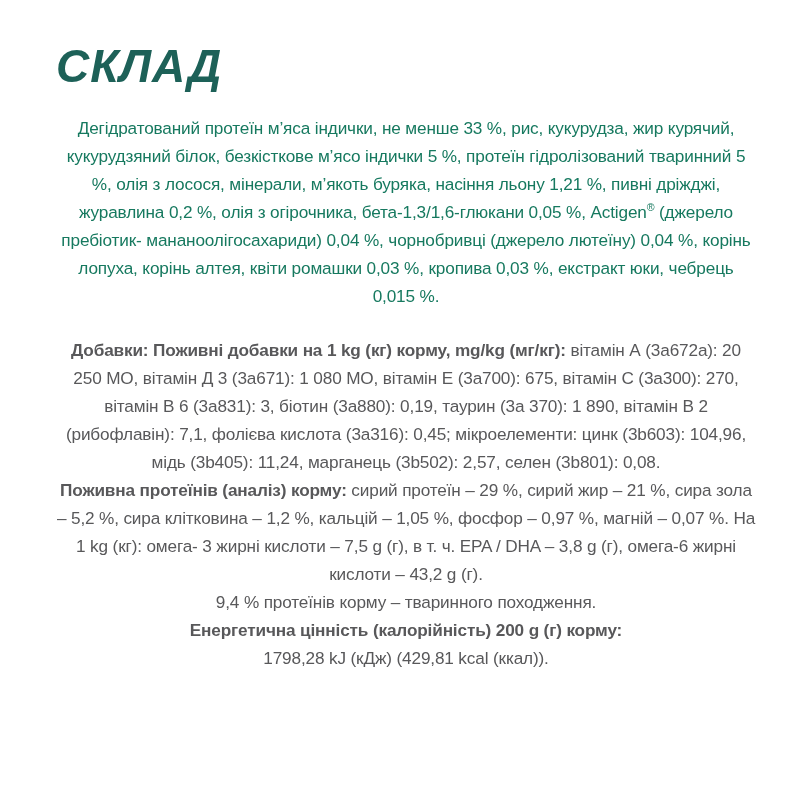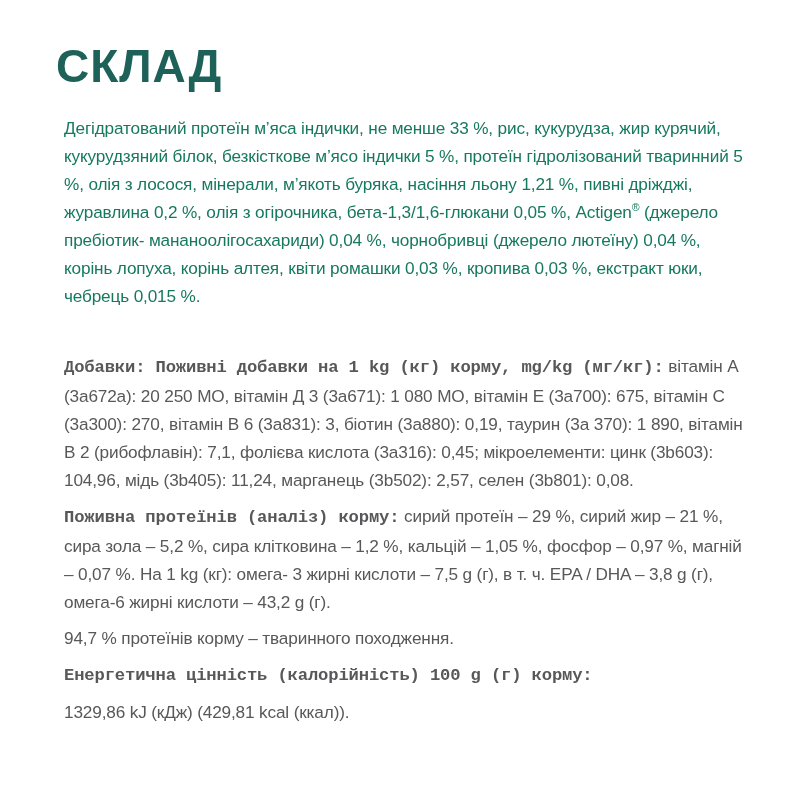--- a/index.html
+++ b/index.html
@@ -33,20 +33,21 @@
   }
 
   .page-title {
     font-size: 46px;
     line-height: 52px;
     font-weight: bold;
     letter-spacing: 1px;
     color: #1d6158;
     margin: 0 0 22px 0;
     white-space: nowrap;
+    font-style: italic;
   }
 
   .ingredients-block {
     color: #16795f;
     font-size: 17.2px;
     line-height: 28px;
     letter-spacing: -0.15px;
     margin: 0 0 0 0;
     text-align: left;
     width: 700px;
@@ -58,27 +59,26 @@
 
   .analysis-block {
     color: #58585a;
     font-size: 17.2px;
     line-height: 28px;
     letter-spacing: -0.15px;
     width: 700px;
   }
 
   .analysis-para {
-    margin: 8px;
-    text-align: left;
+    margin: 0;
+    text-align: center;
   }
 
   .lead {
     font-weight: bold;
-    font-family: Liberation Mono, monospace;
   }
 
   sup.reg {
     font-size: 0.62em;
     vertical-align: super;
     line-height: 0;
   }
 </style>
 </head>
 <body>
@@ -94,22 +94,22 @@
     </div>
 
     <div class="spacer-block"></div>
 
     <div class="analysis-block">
 
       <p class="analysis-para"><span class="lead">Добавки: Поживні добавки на 1 kg (кг) корму, mg/kg (мг/кг):</span><span> вітамін А (3а672а): 20 250 МО, вітамін Д 3 (3а671): 1 080 МО, вітамін Е (3а700): 675, вітамін С (3а300): 270, вітамін В 6 (3а831): 3, біотин (3а880): 0,19, таурин (3а 370): 1 890, вітамін В 2 (рибофлавін): 7,1, фолієва кислота (3а316): 0,45; мікроелементи: цинк (3b603): 104,96, мідь (3b405): 11,24, марганець (3b502): 2,57, селен (3b801): 0,08.</span></p>
 
       <p class="analysis-para"><span class="lead">Поживна протеїнів (аналіз) корму:</span><span> сирий протеїн – 29 %, сирий жир – 21 %, сира зола – 5,2 %, сира клітковина – 1,2 %, кальцій – 1,05 %, фосфор – 0,97 %, магній – 0,07 %. На 1 kg (кг): омега- 3 жирні кислоти – 7,5 g (г), в т. ч. EPA / DHA – 3,8 g (г), омега-6 жирні кислоти – 43,2 g (г).</span></p>
 
-      <p class="analysis-para"><span>94,7 % протеїнів корму – тваринного походження.</span></p>
+      <p class="analysis-para"><span>9,4 % протеїнів корму – тваринного походження.</span></p>
 
-      <p class="analysis-para"><span class="lead">Енергетична цінність (калорійність) 100 g (г) корму:</span></p>
+      <p class="analysis-para"><span class="lead">Енергетична цінність (калорійність) 200 g (г) корму:</span></p>
 
-      <p class="analysis-para"><span>1329,86 kJ (кДж) (429,81 kcal (ккал)).</span></p>
+      <p class="analysis-para"><span>1798,28 kJ (кДж) (429,81 kcal (ккал)).</span></p>
 
     </div>
 
   </div>
 </div>
 
 </body></html>

